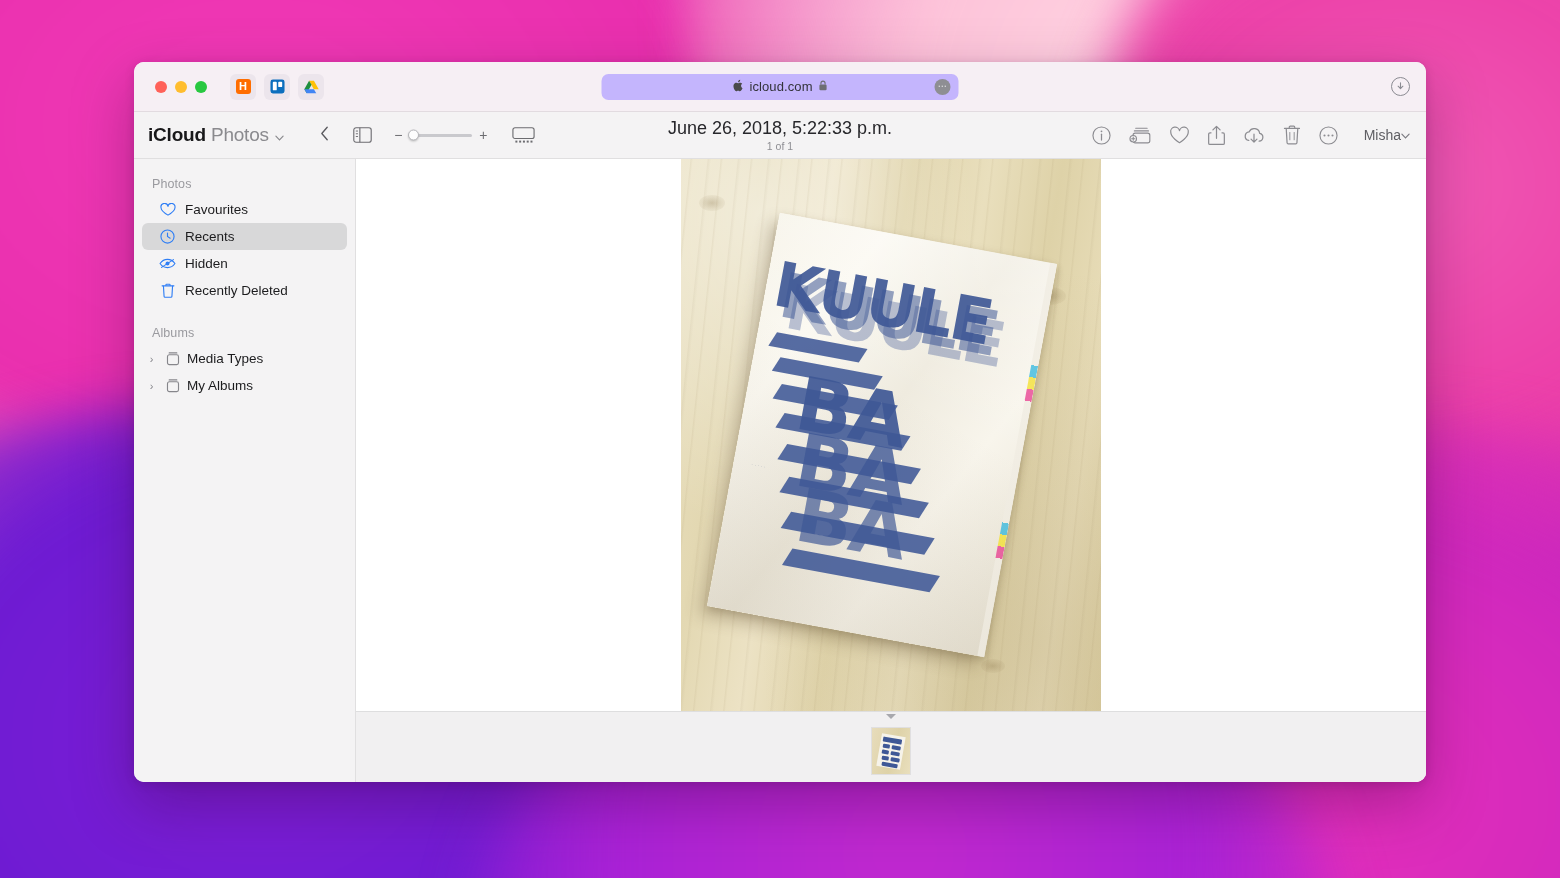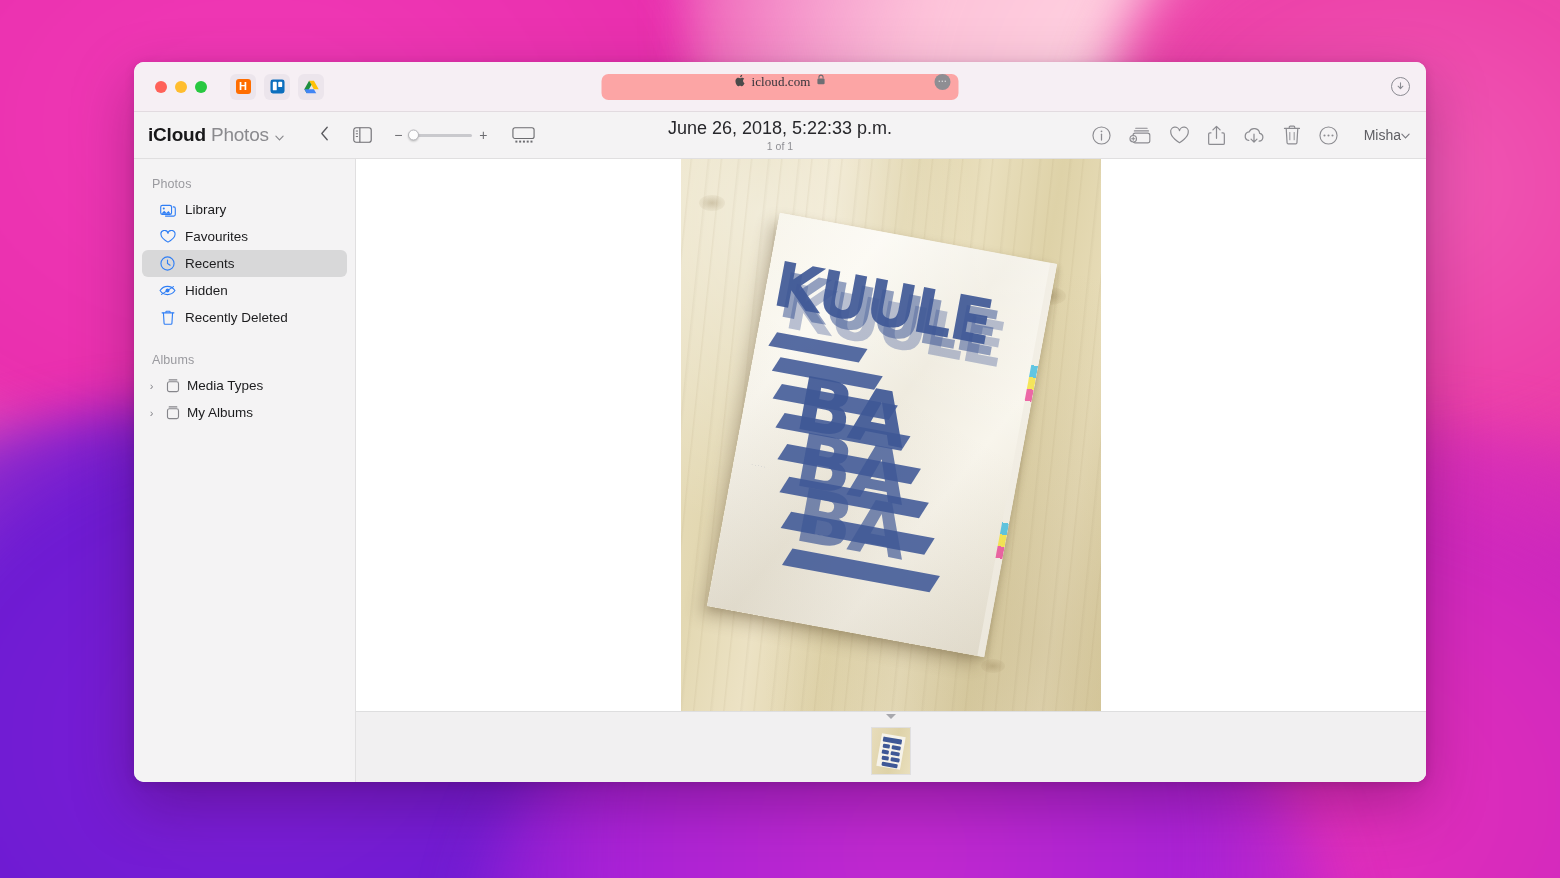--- a/index.html
+++ b/index.html
@@ -124,25 +124,24 @@
     color: #fff; font-size: 11px; font-weight: 700;
     display: flex; align-items: center; justify-content: center;
     font-family: "Liberation Sans", sans-serif;
     line-height: 1;
   }
 
   #address-bar {
     position: absolute;
     left: 50%; transform: translateX(-50%);
     width: 357px; height: 26px;
-    background: #fca5a5;
+    background: #c4b5fd;
     border-radius: 7px;
-    display: flex; justify-content: center;
+    display: flex; align-items: center; justify-content: center;
     gap: 6px;
-    font-family: Liberation Serif, serif;
   }
   .addr-apple { font-size: 12px; color: #4a4a4a; line-height: 1; }
   #address-text { font-size: 13px; color: #33333a; letter-spacing: 0.1px; }
   .addr-lock { font-size: 11px; color: #5a5a5a; }
   #addr-menu-dot {
     position: absolute; right: 8px;
     width: 16px; height: 16px; border-radius: 50%;
     background: #8e8e93;
     display: flex; align-items: center; justify-content: center;
     color: #fff; font-size: 9px; line-height: 1; letter-spacing: 0.5px;
@@ -564,31 +563,20 @@
           </div>
         </div>
       </div>
 
       <div id="photos-body">
 
         <div id="sidebar">
 
           <div class="sb-header">Photos</div>
 
-          <div class="sb-item">
-            <span class="sb-ico">
-              <svg width="16" height="14" viewBox="0 0 17 15">
-                <rect x="0.7" y="2.6" width="11.6" height="9.6" rx="1.8" fill="none" stroke="#2f7ef5" stroke-width="1.2"></rect>
-                <path d="M13.6 4.2h1.1a1.6 1.6 0 0 1 1.6 1.6v6.6a1.6 1.6 0 0 1-1.6 1.6H5.4" fill="none" stroke="#2f7ef5" stroke-width="1.2"></path>
-                <circle cx="4" cy="5.8" r="1.1" fill="#2f7ef5"></circle>
-                <path d="M1.4 11.4l3-3.1 2.4 2.3 2.2-2 2.4 2.8z" fill="#2f7ef5"></path>
-              </svg>
-            </span>
-            <span>Library</span>
-          </div>
 
           <div class="sb-item">
             <span class="sb-ico">
               <svg width="16" height="14" viewBox="0 0 17 15">
                 <path d="M8.5 13S1 8.8 1 4.9A3.6 3.6 0 0 1 8.5 3.6 3.6 3.6 0 0 1 16 4.9C16 8.8 8.5 13 8.5 13z" fill="none" stroke="#2f7ef5" stroke-width="1.2" stroke-linejoin="round"></path>
               </svg>
             </span>
             <span>Favourites</span>
           </div>
 

